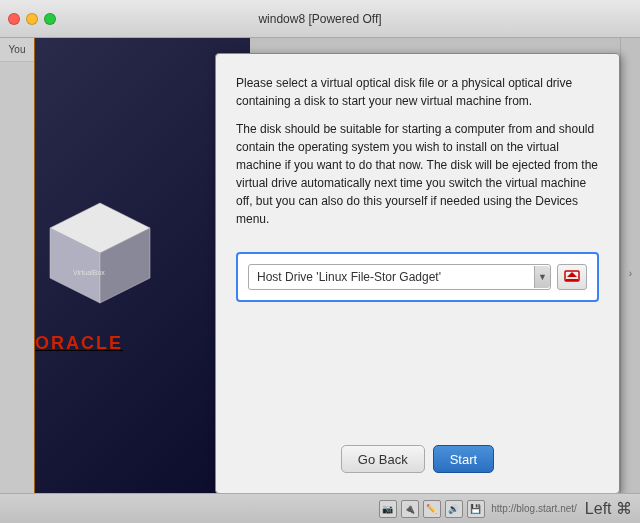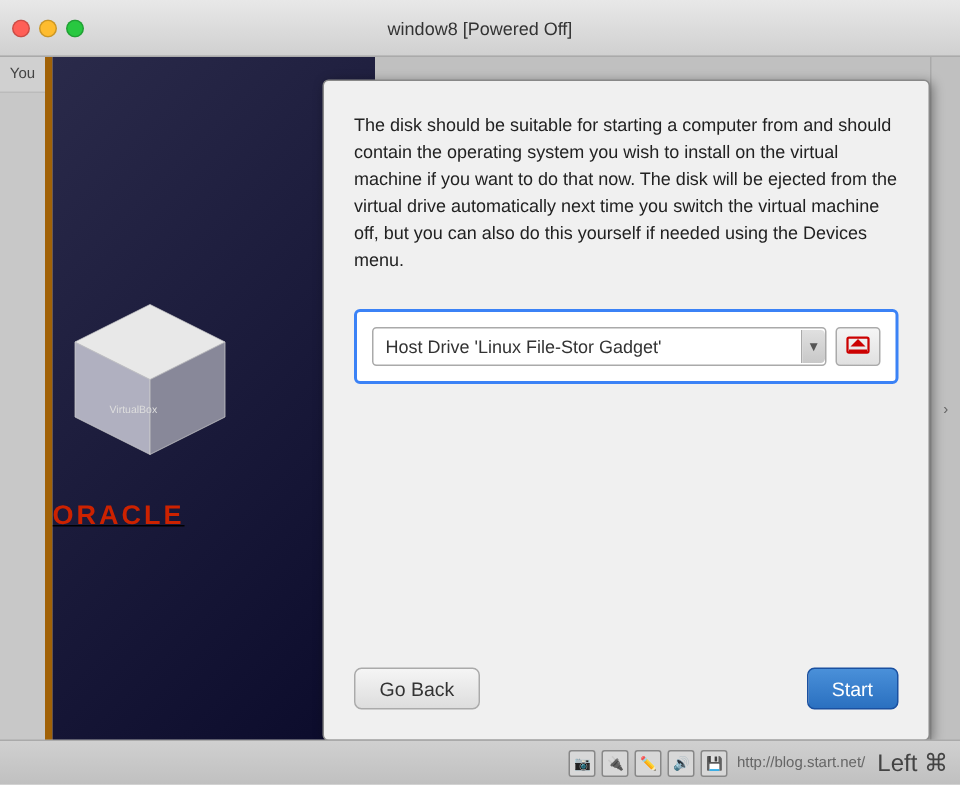--- a/index.html
+++ b/index.html
@@ -165,21 +165,21 @@
       border-radius: 3px;
       cursor: pointer;
       display: flex;
       align-items: center;
       justify-content: center;
     }
 
     
     .dialog-buttons {
       display: flex;
-      justify-content: space-between;
+      justify-content: center;
       gap: 8px;
       margin-top: auto;
     }
 
     .btn {
       height: 28px;
       padding: 0 16px;
       border-radius: 5px;
       font-size: 13px;
       cursor: pointer;
@@ -246,21 +246,21 @@
       color: #444;
     }
 
     
     .left-tab {
       position: absolute;
       left: 0;
       top: 0;
       width: 35px;
       background: #c8c8c8;
-      border-right: 5px solid #a16207;
+      border-right: 1px solid #a16207;
       height: 100%;
       display: flex;
       flex-direction: column;
     }
 
     .left-tab-item {
       padding: 6px 4px;
       font-size: 10px;
       color: #444;
       writing-mode: horizontal-tb;
@@ -319,20 +319,21 @@
     <div class="oracle-text">ORACLE</div>
   </div>
 
   <div class="right-arrow-tab" style="right:0;">
     <span>›</span>
   </div>
 
   <div class="dialog-box" style="left:215px; right:20px; top:15px; bottom:15px;">
 
     <div class="dialog-description">
+      <p>Please select a virtual optical disk file or a physical optical drive containing a disk to start your new virtual machine from.</p>
       <p>The disk should be suitable for starting a computer from and should contain the operating system you wish to install on the virtual machine if you want to do that now. The disk will be ejected from the virtual drive automatically next time you switch the virtual machine off, but you can also do this yourself if needed using the Devices menu.</p>
     </div>
 
     <div class="drive-selector-area">
       <div class="drive-selector-row">
         <div class="drive-dropdown" style="padding: 0px;">
           <span style="font-size: 12px; flex: 1 1 0%; padding: 0px 8px;">Host Drive 'Linux File-Stor Gadget'</span>
           <div class="drive-dropdown-arrow">
             <span>▼</span>
           </div>

